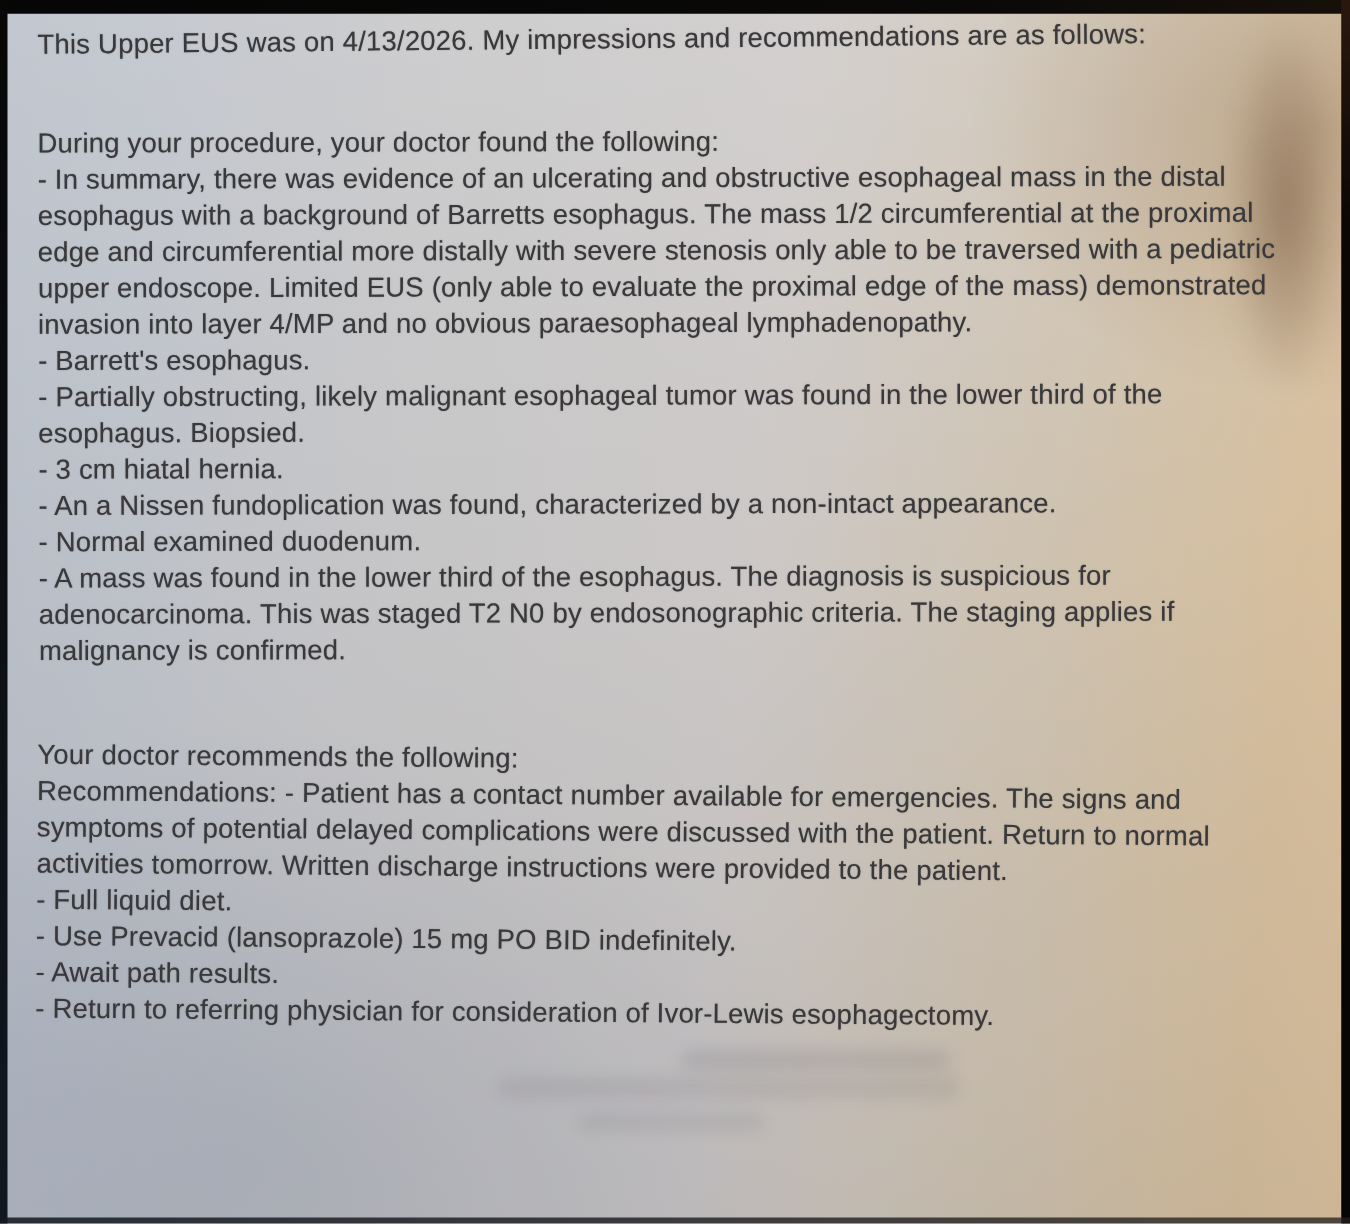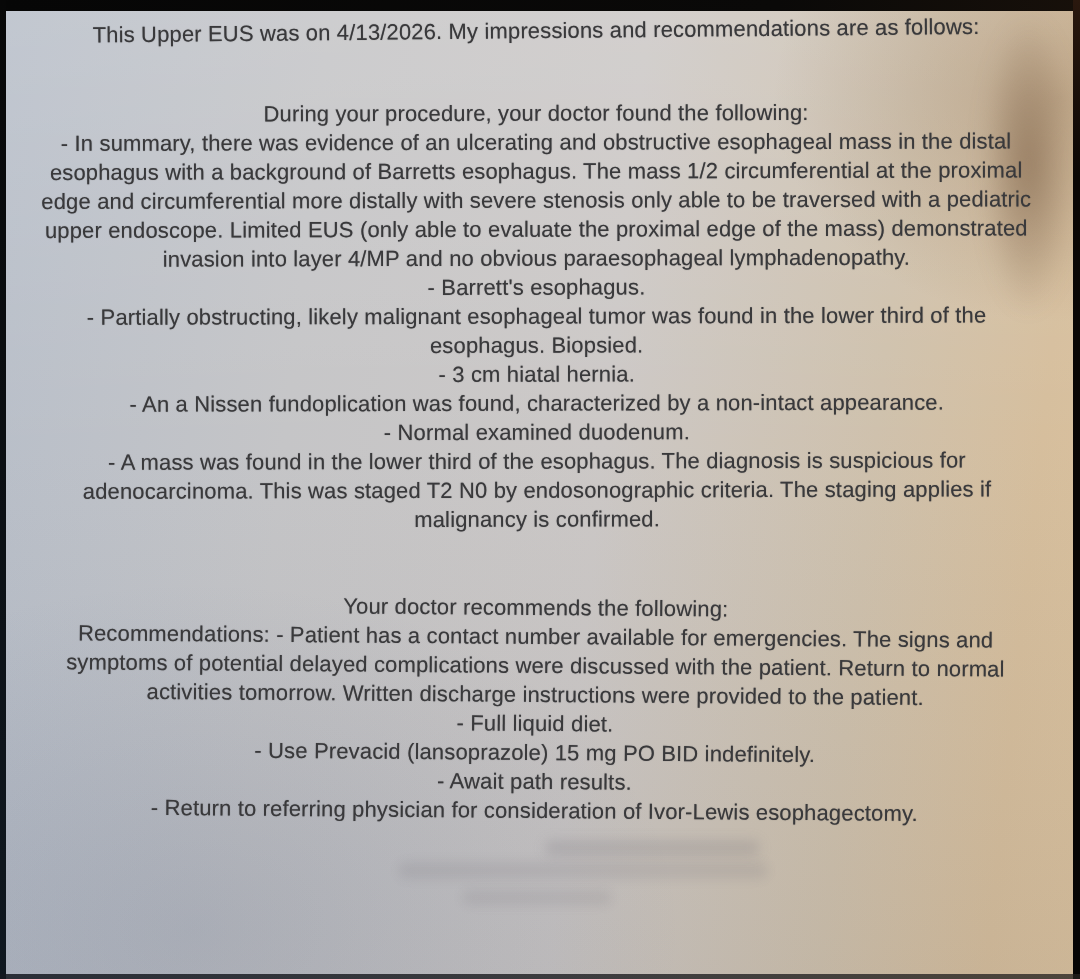--- a/index.html
+++ b/index.html
@@ -15,21 +15,20 @@
   .photo {
     position: relative;
     width: 1080px;
     height: 979px;
     background:
       radial-gradient(ellipse 420px 330px at 98% 10%, rgba(128, 96, 64, 0.30), rgba(128, 96, 64, 0) 68%),
       radial-gradient(ellipse 700px 500px at 18% 95%, rgba(70, 90, 130, 0.14), rgba(70, 90, 130, 0) 70%),
       linear-gradient(180deg, rgba(255,255,255,0.16) 0%, rgba(255,255,255,0.02) 45%, rgba(40, 50, 75, 0.07) 100%),
       linear-gradient(96deg, #b6bdc8 0%, #c4c4c6 28%, #cbc7c5 55%, #cec0ab 78%, #d5bd9b 92%, #d9c09c 100%);
     overflow: hidden;
-    text-align: center;
   }
 
   
   .edge { position: absolute; z-index: 5; }
   .edge-top    { top: 0; left: 0; width: 100%; height: 11px;
                  background: linear-gradient(90deg, #060606 0%, #0a0908 72%, #17100a 100%); }
   .edge-left   { top: 0; left: 0; width: 6px; height: 100%;
                  background: linear-gradient(180deg, #070707, #101820); }
   .edge-right  { top: 0; right: 0; width: 7px; height: 100%;
                  background: linear-gradient(180deg, #2a180e 0%, #0b0705 18%, #060505 100%); }

